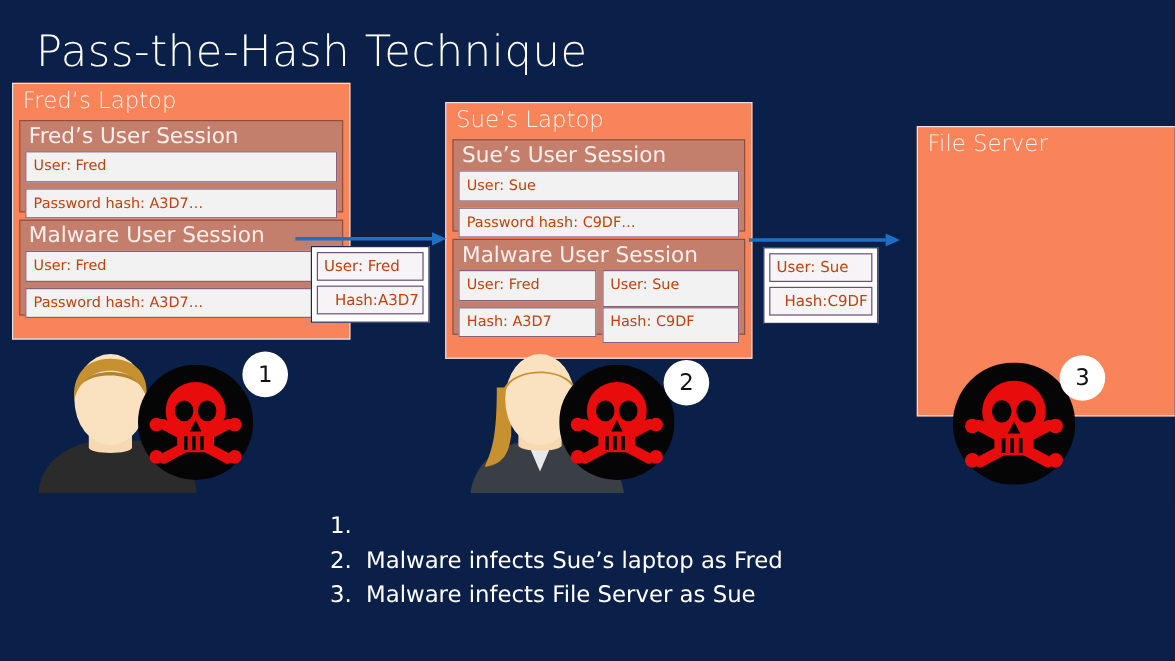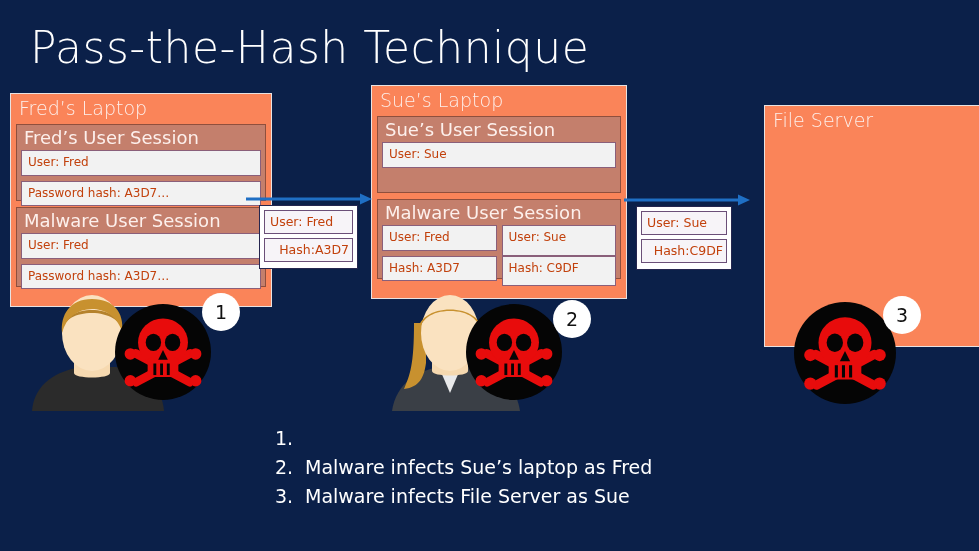--- a/index.html
+++ b/index.html
@@ -22,21 +22,21 @@
     height: 551px;
     background: #0b2049;
   }
   
   .slide-title {
     position: absolute;
     left: 30px;
     top: 24px;
     font-family: "DejaVu Sans", sans-serif;
     font-weight: 300;
-    font-size: 44px;
+    font-size: 36px;
     letter-spacing: 0.5px;
     color: #ffffff;
     white-space: nowrap;
     line-height: 1.1;
   }
   
   .panel {
     position: absolute;
     background: #fa8459;
     border: 1px solid #e8e2e2;
@@ -144,21 +144,21 @@
   .legend-num { width: 30px; flex: 0 0 30px; }
   .legend-text { }
 </style>
 </head>
 <body>
 
 <div id="slide">
 
   <div class="slide-title">Pass-the-Hash Technique</div>
 
-  <div class="panel" style="left:10px; top:93px; width:262px; height:214px;">
+  <div class="panel" style="left:10px; top:69px; width:282px; height:214px;">
     <div class="panel-title">Fred’s Laptop</div>
 
     <div class="session" style="height:77px;">
       <div class="session-title">Fred’s User Session</div>
       <div class="field">User: Fred</div>
       <div class="field">Password hash: A3D7…</div>
     </div>
 
     <div class="session" style="height:80px;">
       <div class="session-title">Malware User Session</div>
@@ -166,20 +166,21 @@
       <div class="field">Password hash: A3D7…</div>
     </div>
   </div>
 
   <div class="panel" style="left:371px; top:85px; width:256px; height:214px;">
     <div class="panel-title">Sue’s Laptop</div>
 
     <div class="session" style="height:77px;">
       <div class="session-title">Sue’s User Session</div>
       <div class="field">User: Sue</div>
+      <div class="field">Password hash: C9DF…</div>
     </div>
 
     <div class="session" style="height:80px;">
       <div class="session-title">Malware User Session</div>
       <div class="field-row">
         <div class="field">User: Fred</div>
         <div class="field">User: Sue</div>
       </div>
       <div class="field-row">
         <div class="field">Hash: A3D7</div>

